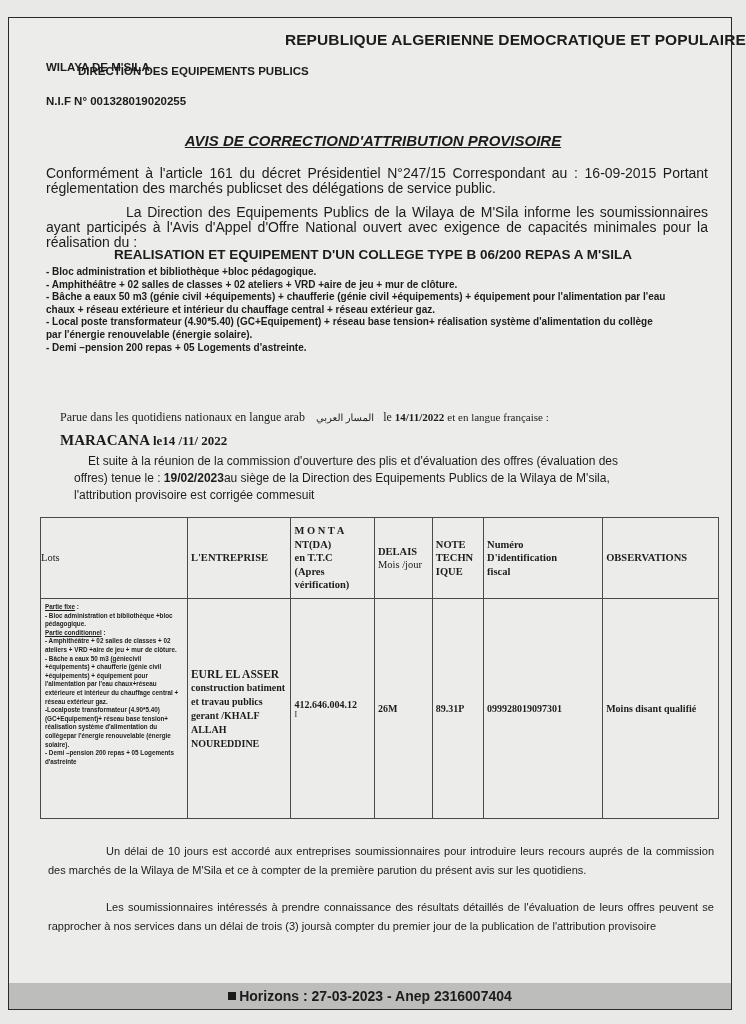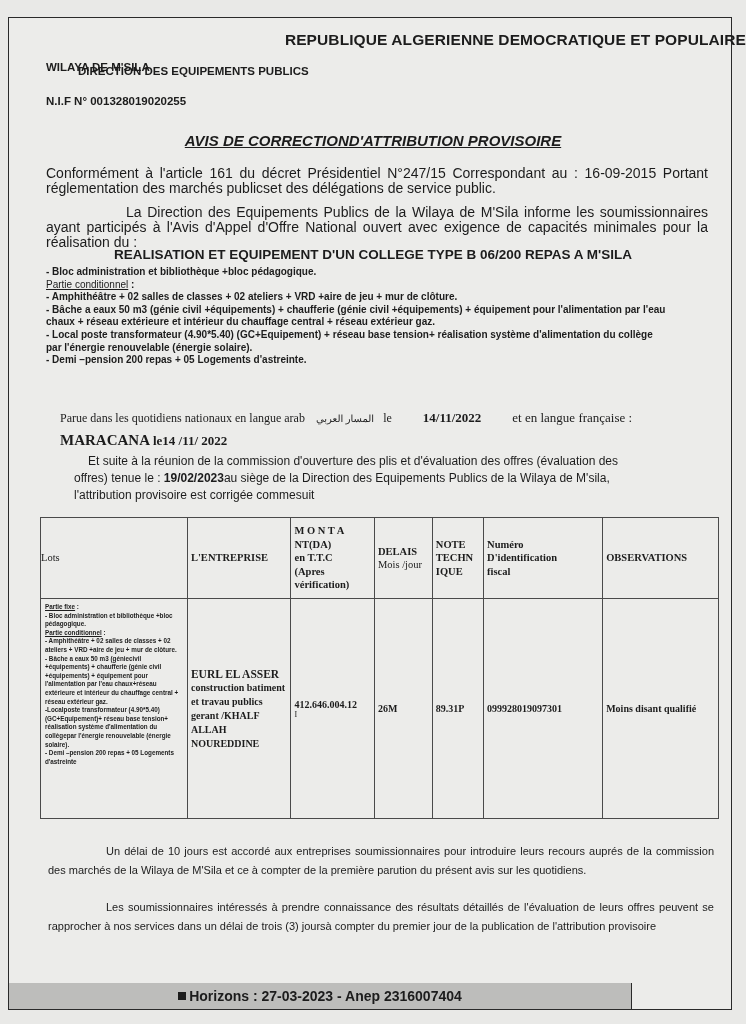--- a/index.html
+++ b/index.html
@@ -31,41 +31,41 @@
   .p2 { top: 205px; text-indent: 80px; }
   .proj {
     position: absolute; top: 247px; left: 0; right: 0; text-align: center;
     font-family: "Liberation Sans", sans-serif; font-weight: bold; font-size: 13.5px;
   }
   .lots { position: absolute; left: 46px; top: 266px; width: 668px; font-family: "Liberation Sans", sans-serif; font-size: 10px; font-weight: bold; line-height: 12.6px; }
   .lots .u { text-decoration: underline; font-weight: normal; }
   .lots div { white-space: nowrap; }
   .parue { position: absolute; left: 60px; top: 410px; font-family: "Liberation Serif", serif; font-size: 12px; }
   .parue .ar { font-size: 10px; margin: 0 6px 0 8px; }
-  .parue .big { font-size: 13px; margin-left: 28px; }
+  .parue .big { font-size: 11px; }
   .maracana { position: absolute; left: 60px; top: 432px; font-family: "Liberation Serif", serif; font-size: 15px; font-weight: bold; }
   .maracana .d { font-size: 13px; }
   .suite { position: absolute; left: 74px; top: 453px; width: 640px; font-family: "Liberation Sans", sans-serif; font-size: 12px; line-height: 17px; }
   .suite .ind { padding-left: 14px; }
   table.att {
     position: absolute; left: 40px; top: 517px; width: 679px;
     border-collapse: collapse; font-family: "Liberation Serif", serif;
   }
   table.att th, table.att td { border: 1px solid #4a4a4a; text-align: left; vertical-align: middle; padding: 2px 3px; }
   table.att th { font-size: 10.5px; font-weight: bold; line-height: 13.5px; height: 76px; }
   table.att th.lots-h { text-align: left; font-weight: normal; font-size: 10.5px; padding-left: 0; }
   table.att td { font-size: 10px; font-weight: bold; }
   td.lotcell { text-align: left !important; vertical-align: top !important; font-family: "Liberation Sans", sans-serif; font-size: 6.3px !important; line-height: 8.6px; font-weight: bold; padding: 4px 3px 3px 4px !important; height: 212px; }
   td.lotcell .u { text-decoration: underline; }
   td.ent { font-size: 10.5px; line-height: 14px; }
   .closing { position: absolute; left: 48px; width: 666px; font-family: "Liberation Sans", sans-serif; font-size: 11px; line-height: 19px; text-align: justify; }
   .c1 { top: 842px; text-indent: 58px; }
   .c2 { top: 898px; text-indent: 58px; }
   .footer {
-    position: absolute; left: 8px; top: 983px; width: 624px; height: 27px;
+    position: absolute; left: 8px; top: 983px; width: 724px; height: 27px;
     background: #bdbdbb; border: 1.5px solid #2a2a2a; border-top: none; box-sizing: border-box;
     text-align: center; font-family: "Liberation Sans", sans-serif; font-weight: bold; font-size: 14px; line-height: 26px;
   }
   .footer .sq { display: inline-block; width: 8px; height: 8px; background: #1c1c1c; margin-right: 3px; vertical-align: 1px; }
 </style>
 </head>
 <body>
 
 <div class="sheet"></div>
 
@@ -76,21 +76,20 @@
 
 <div class="avis">AVIS DE CORRECTIOND'ATTRIBUTION PROVISOIRE</div>
 
 <div class="para p1">Conformément à l'article 161 du décret Présidentiel N°247/15 Correspondant au : 16-09-2015  Portant réglementation des marchés publicset des délégations de service public.</div>
 <div class="para p2">La Direction des Equipements Publics de la Wilaya de M'Sila informe les soumissionnaires ayant participés à l'Avis d'Appel d'Offre National ouvert avec exigence de capacités minimales pour la réalisation du  :</div>
 
 <div class="proj">REALISATION ET EQUIPEMENT D'UN COLLEGE TYPE B 06/200 REPAS A  M'SILA</div>
 
 <div class="lots">
   <div>- Bloc administration et bibliothèque +bloc pédagogique.</div>
-  <div><span class="u">Partie conditionnel</span><span> :</span></div>
   <div>- Amphithéâtre + 02 salles de classes + 02 ateliers +  VRD +aire de jeu + mur de clôture.</div>
   <div>- Bâche a eaux 50 m3 (génie civil +équipements)  + chaufferie (génie civil +équipements) + équipement pour  l'alimentation par l'eau</div>
   <div>chaux + réseau extérieure et intérieur du chauffage central + réseau extérieur gaz.</div>
   <div>- Local poste transformateur (4.90*5.40) (GC+Equipement) + réseau base tension+  réalisation système d'alimentation du collège</div>
   <div>par l'énergie renouvelable (énergie solaire).</div>
   <div>-  Demi –pension 200 repas + 05 Logements d'astreinte.</div>
 </div>
 
 <div class="parue">
   <span>Parue dans les quotidiens nationaux en langue arab</span>

